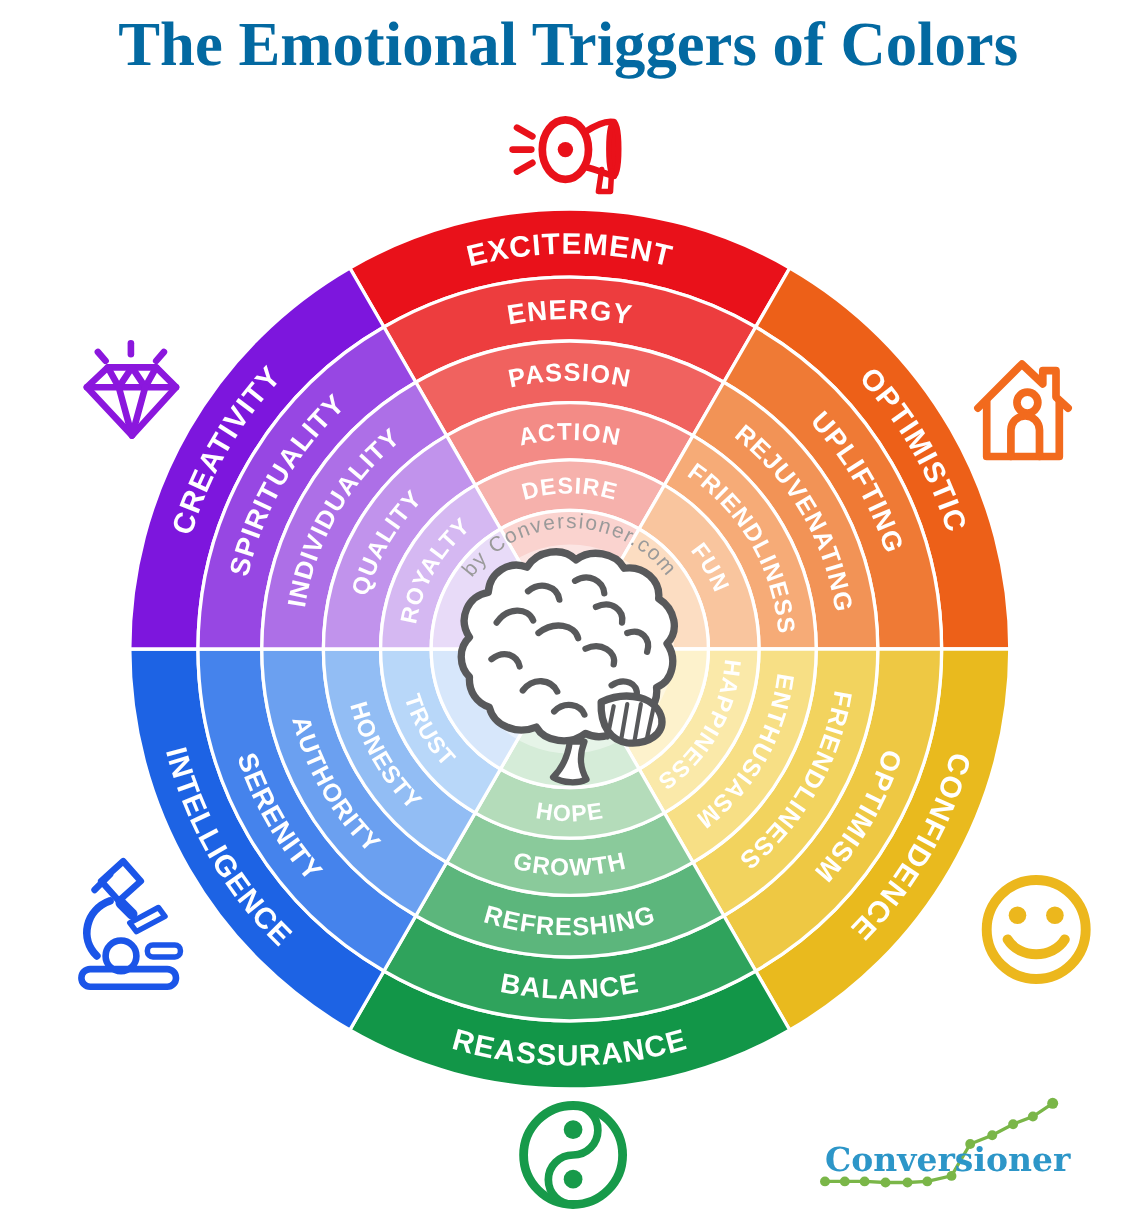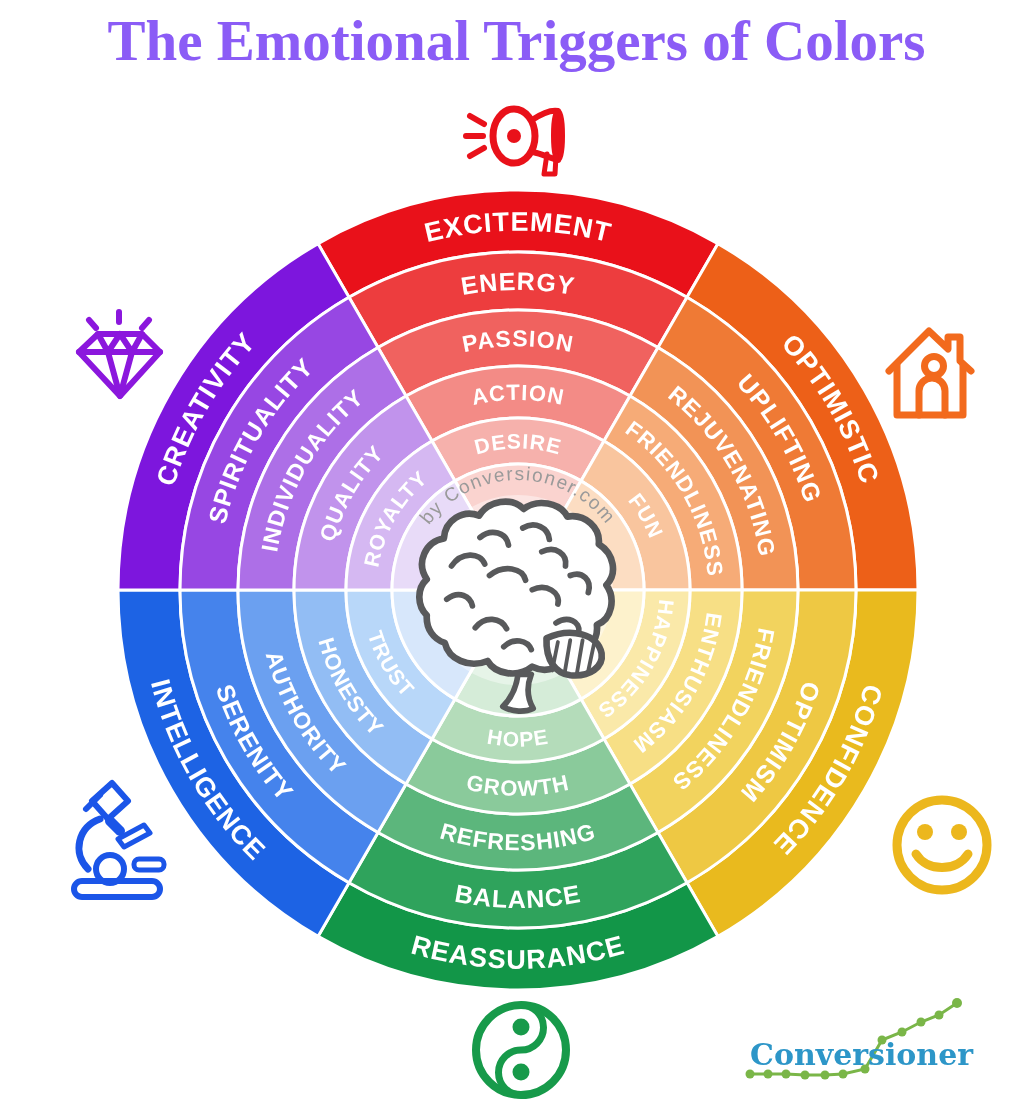--- a/index.html
+++ b/index.html
@@ -13,21 +13,21 @@
     letter-spacing:0px;
   }
   .icon-abs{position:absolute;}
   #wheel{position:absolute;left:0;top:0;}
   svg text{font-family:"Liberation Sans",sans-serif;}
   #logo-text{font-family:"DejaVu Serif",serif;font-weight:bold;}
 </style>
 </head>
 <body>
 
-<div id="title" style="color: #8b5cf6;">The Emotional Triggers of Colors</div>
+<div id="title" style="color: #0369a1;">The Emotional Triggers of Colors</div>
 
 <svg id="wheel" width="1033" height="1105" viewBox="0 0 1033 1105">
     <defs>
       <path id="tp-0-0" d="M 242.7755524762136 359.0592675918201 A 359.28 359.28 0 0 1 793.2244475237865 359.0592675918201" fill="none"></path>
       <path id="tp-0-1" d="M 288.18666706430656 397.1637170940382 A 300 300 0 0 1 747.8133329356934 397.1637170940382" fill="none"></path>
       <path id="tp-0-2" d="M 331.2996483230427 433.3398037671966 A 243.72 243.72 0 0 1 704.7003516769573 433.3398037671966" fill="none"></path>
       <path id="tp-0-3" d="M 372.3902722519447 467.8189311507826 A 190.08 190.08 0 0 1 663.6097277480553 467.8189311507826" fill="none"></path>
       <path id="tp-0-4" d="M 409.65067396525177 499.08412048593584 A 141.44 141.44 0 0 1 626.3493260347483 499.08412048593584" fill="none"></path>
       <path id="tp-1-0" d="M 580.3883172721747 236.17827049777395 A 359.28 359.28 0 0 1 855.6127647959611 712.8809970940463" fill="none"></path>
       <path id="tp-1-1" d="M 570.0944533000791 294.5576740963376 A 300 300 0 0 1 799.9077862357725 692.6060429977006" fill="none"></path>

